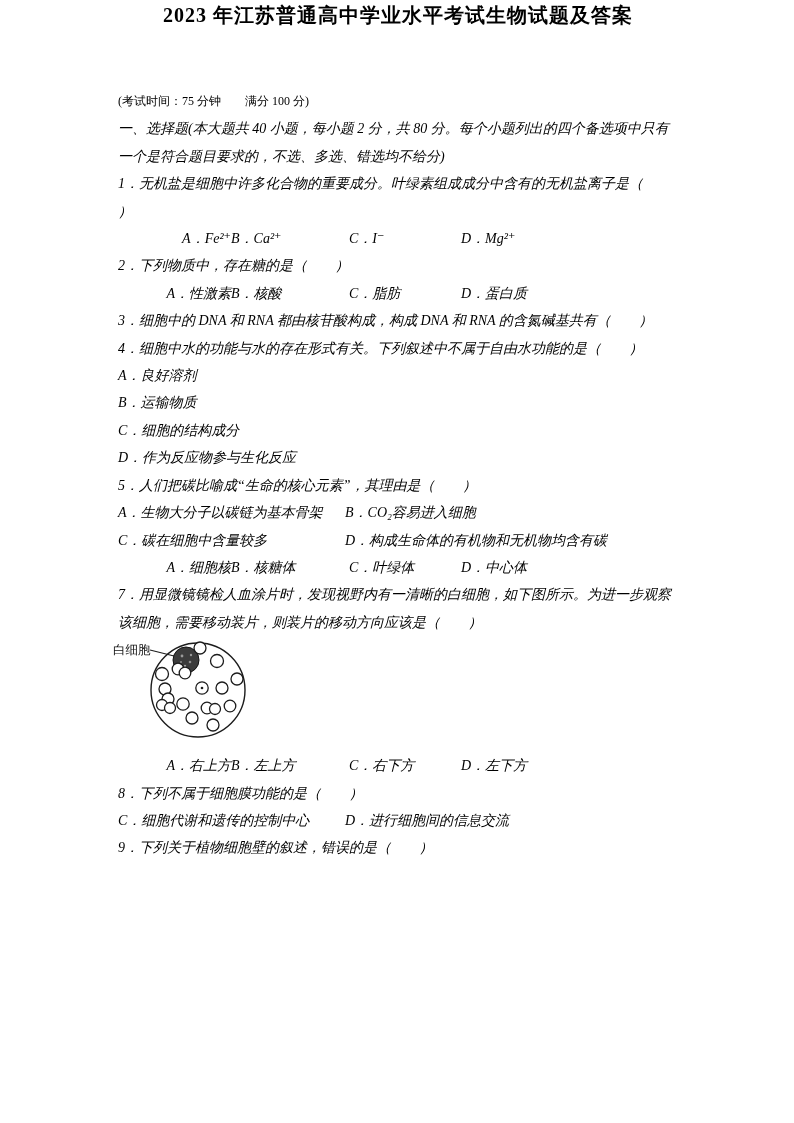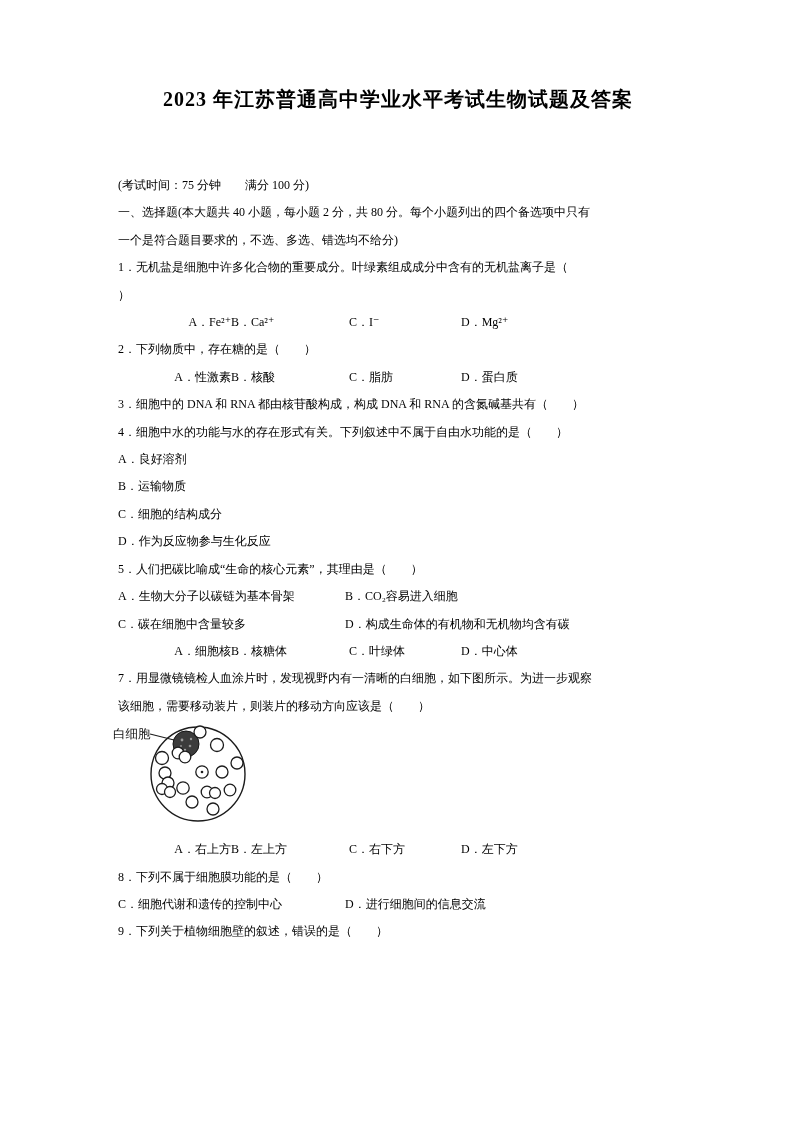--- a/index.html
+++ b/index.html
@@ -8,39 +8,39 @@
     position:relative;
     width:794px; height:1123px;
     margin:0 auto;
     background:#ffffff;
     color:#000000;
     font-family:"Liberation Serif","DejaVu Serif","DejaVu Sans",serif;
     overflow:hidden;
   }
   .content { padding:0 116px 0 118px; }
   .doc-title {
-    padding-top:84px;
     font-size:20px;
     font-weight:bold;
     text-align:center;
     line-height:30px;
     letter-spacing:1px;
     white-space:nowrap;
   }
   .exam-info {
     margin-top:58px;
     font-size:12px;
     text-align:left;
     line-height:27.4px;
     white-space:nowrap;
   }
   .line {
-    font-size:12px;
+    font-size:14px;
     line-height:27.4px;
     white-space:nowrap;
+    font-style:italic;
   }
   .opts4 .opt { display:inline-block; }
   .opts4 .opt.c1 { width:113px;text-align:right; }
   .opts4 .opt.c2 { width:118px; }
   .opts4 .opt.c3 { width:112px; }
   .opts2 .opt.w1 { display:inline-block; width:227px; }
   .figure-block {
     height:116px;
     margin-left:-6px;
     line-height:0;

